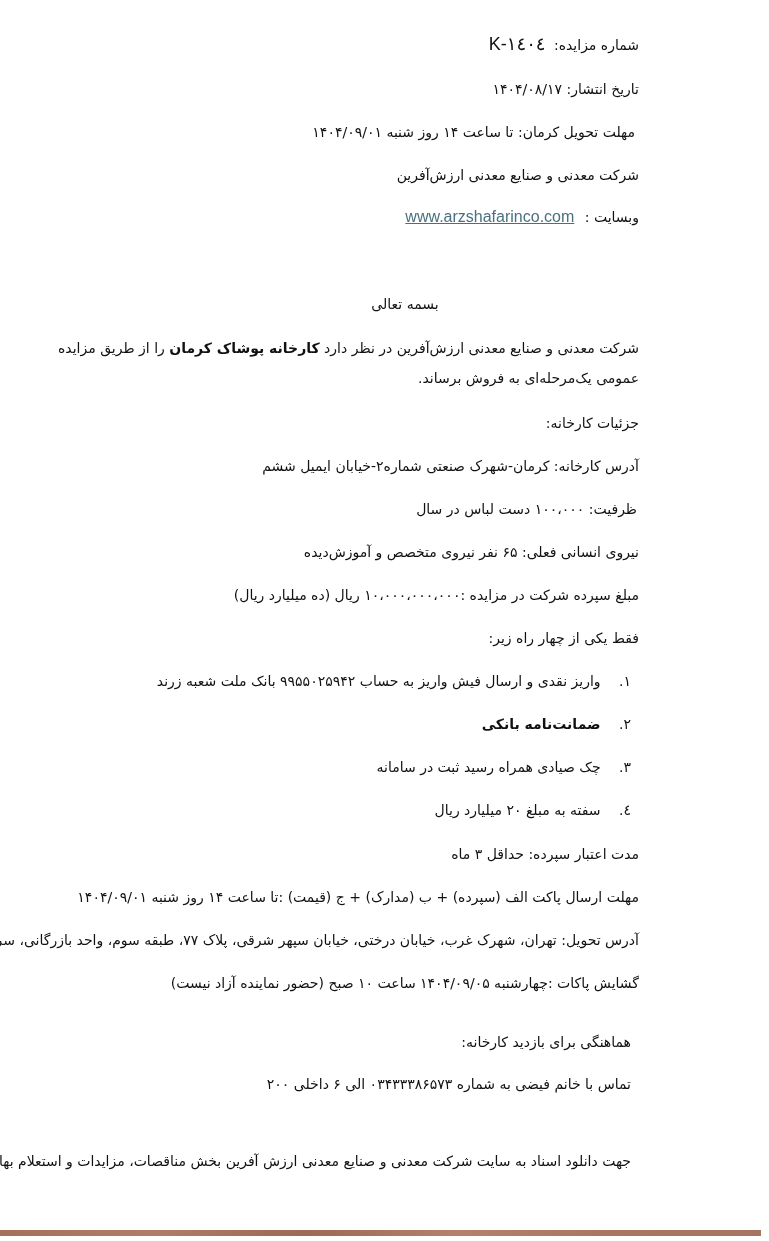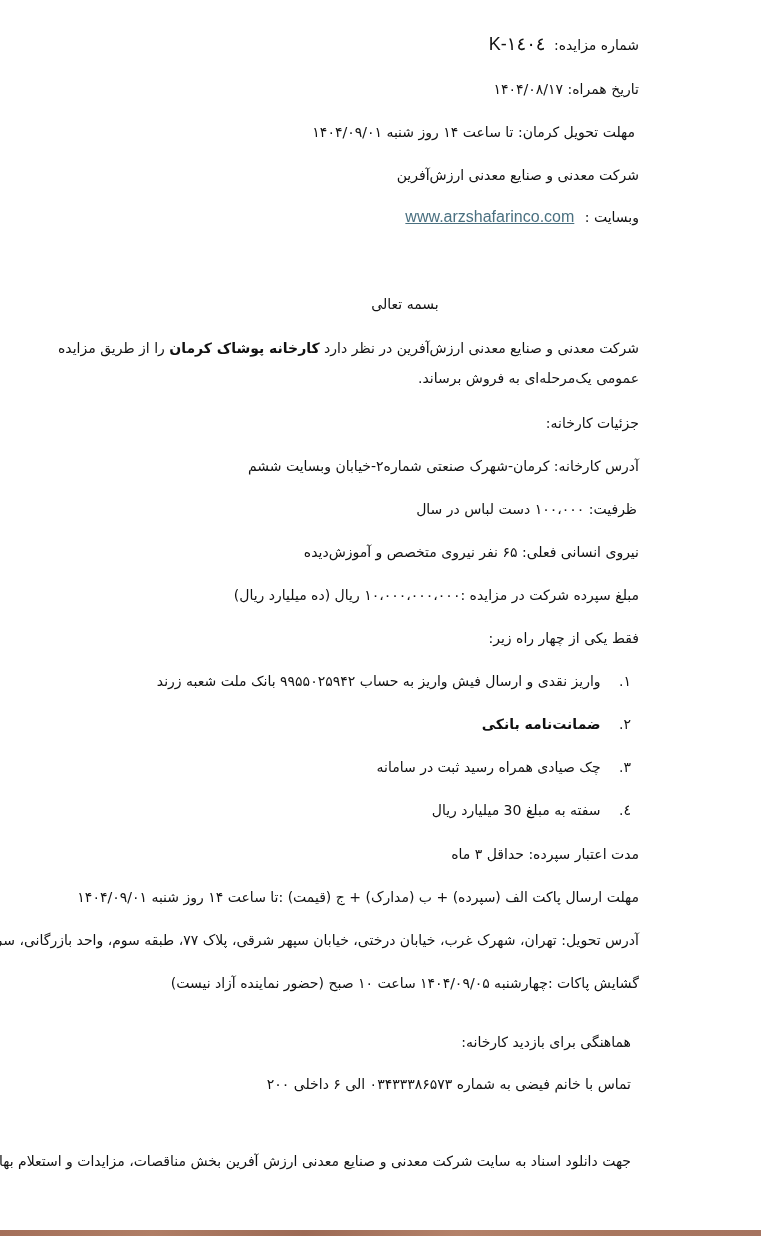--- a/index.html
+++ b/index.html
@@ -86,21 +86,21 @@
 <body>
 
 <div class="page">
 
   <div class="line" style="top:22px;">
     <span>شماره مزایده:</span>
     <span class="header-num">K-۱٤۰٤</span>
   </div>
 
   <div class="line" style="top:67px;">
-    <span>تاریخ همراه:</span>
+    <span>تاریخ انتشار:</span>
     <span>۱۴۰۴/۰۸/۱۷</span>
   </div>
 
   <div class="line" style="top:110px; right:24px;">
     <span>مهلت تحویل کرمان:</span>
     <span>تا ساعت ۱۴ روز شنبه ۱۴۰۴/۰۹/۰۱</span>
   </div>
 
   <div class="line" style="top:153px;">شرکت معدنی و صنایع معدنی ارزش‌آفرین</div>
 
@@ -111,21 +111,21 @@
 
 
   <div class="center-title">بسمه تعالی</div>
 
   <div class="line wrap" style="top:321px;">
     <span>شرکت معدنی و صنایع معدنی ارزش‌آفرین در نظر دارد </span><span class="bold">کارخانه پوشاک کرمان</span><span> را از طریق مزایده عمومی یک‌مرحله‌ای به فروش برساند.</span>
   </div>
 
   <div class="line" style="top:401px;">جزئیات کارخانه:</div>
 
-  <div class="line" style="top:444px;">آدرس کارخانه: کرمان-شهرک صنعتی شماره۲-خیابان وبسایت ششم</div>
+  <div class="line" style="top:444px;">آدرس کارخانه: کرمان-شهرک صنعتی شماره۲-خیابان ایمیل ششم</div>
 
   <div class="line" style="top:487px; right:22px;">ظرفیت: ۱۰۰،۰۰۰ دست لباس در سال</div>
 
   <div class="line" style="top:530px;">نیروی انسانی فعلی: ۶۵ نفر نیروی متخصص و آموزش‌دیده</div>
 
   <div class="line" style="top:573px;">مبلغ سپرده شرکت در مزایده :۱۰،۰۰۰،۰۰۰،۰۰۰ ریال (ده میلیارد ریال)</div>
 
   <div class="line" style="top:616px;">فقط یکی از چهار راه زیر:</div>
 
   <div class="list-item" style="top:659px;">
@@ -138,21 +138,21 @@
     <span class="bold">ضمانت‌نامه بانکی</span>
   </div>
 
   <div class="list-item" style="top:745px;">
     <span class="list-num">۳.</span>
     <span>چک صیادی همراه رسید ثبت در سامانه</span>
   </div>
 
   <div class="list-item" style="top:788px;">
     <span class="list-num">٤.</span>
-    <span>سفته به مبلغ  30 میلیارد ریال</span>
+    <span>سفته به مبلغ  ۲۰ میلیارد ریال</span>
   </div>
 
   <div class="line" style="top:832px;">مدت اعتبار سپرده: حداقل ۳ ماه</div>
 
   <div class="line" style="top:875px;margin-left:18px;">مهلت ارسال پاکت الف (سپرده) + ب (مدارک) + ج (قیمت) :تا ساعت ۱۴ روز شنبه ۱۴۰۴/۰۹/۰۱</div>
 
   <div class="line" style="top:918px;">آدرس تحویل: تهران، شهرک غرب، خیابان درختی، خیابان سپهر شرقی، پلاک ۷۷، طبقه سوم، واحد بازرگانی، سرکار خانم طباخ</div>
 
   <div class="line" style="top:961px;">گشایش پاکات :چهارشنبه ۱۴۰۴/۰۹/۰۵ ساعت ۱۰ صبح (حضور نماینده آزاد نیست)</div>
 

